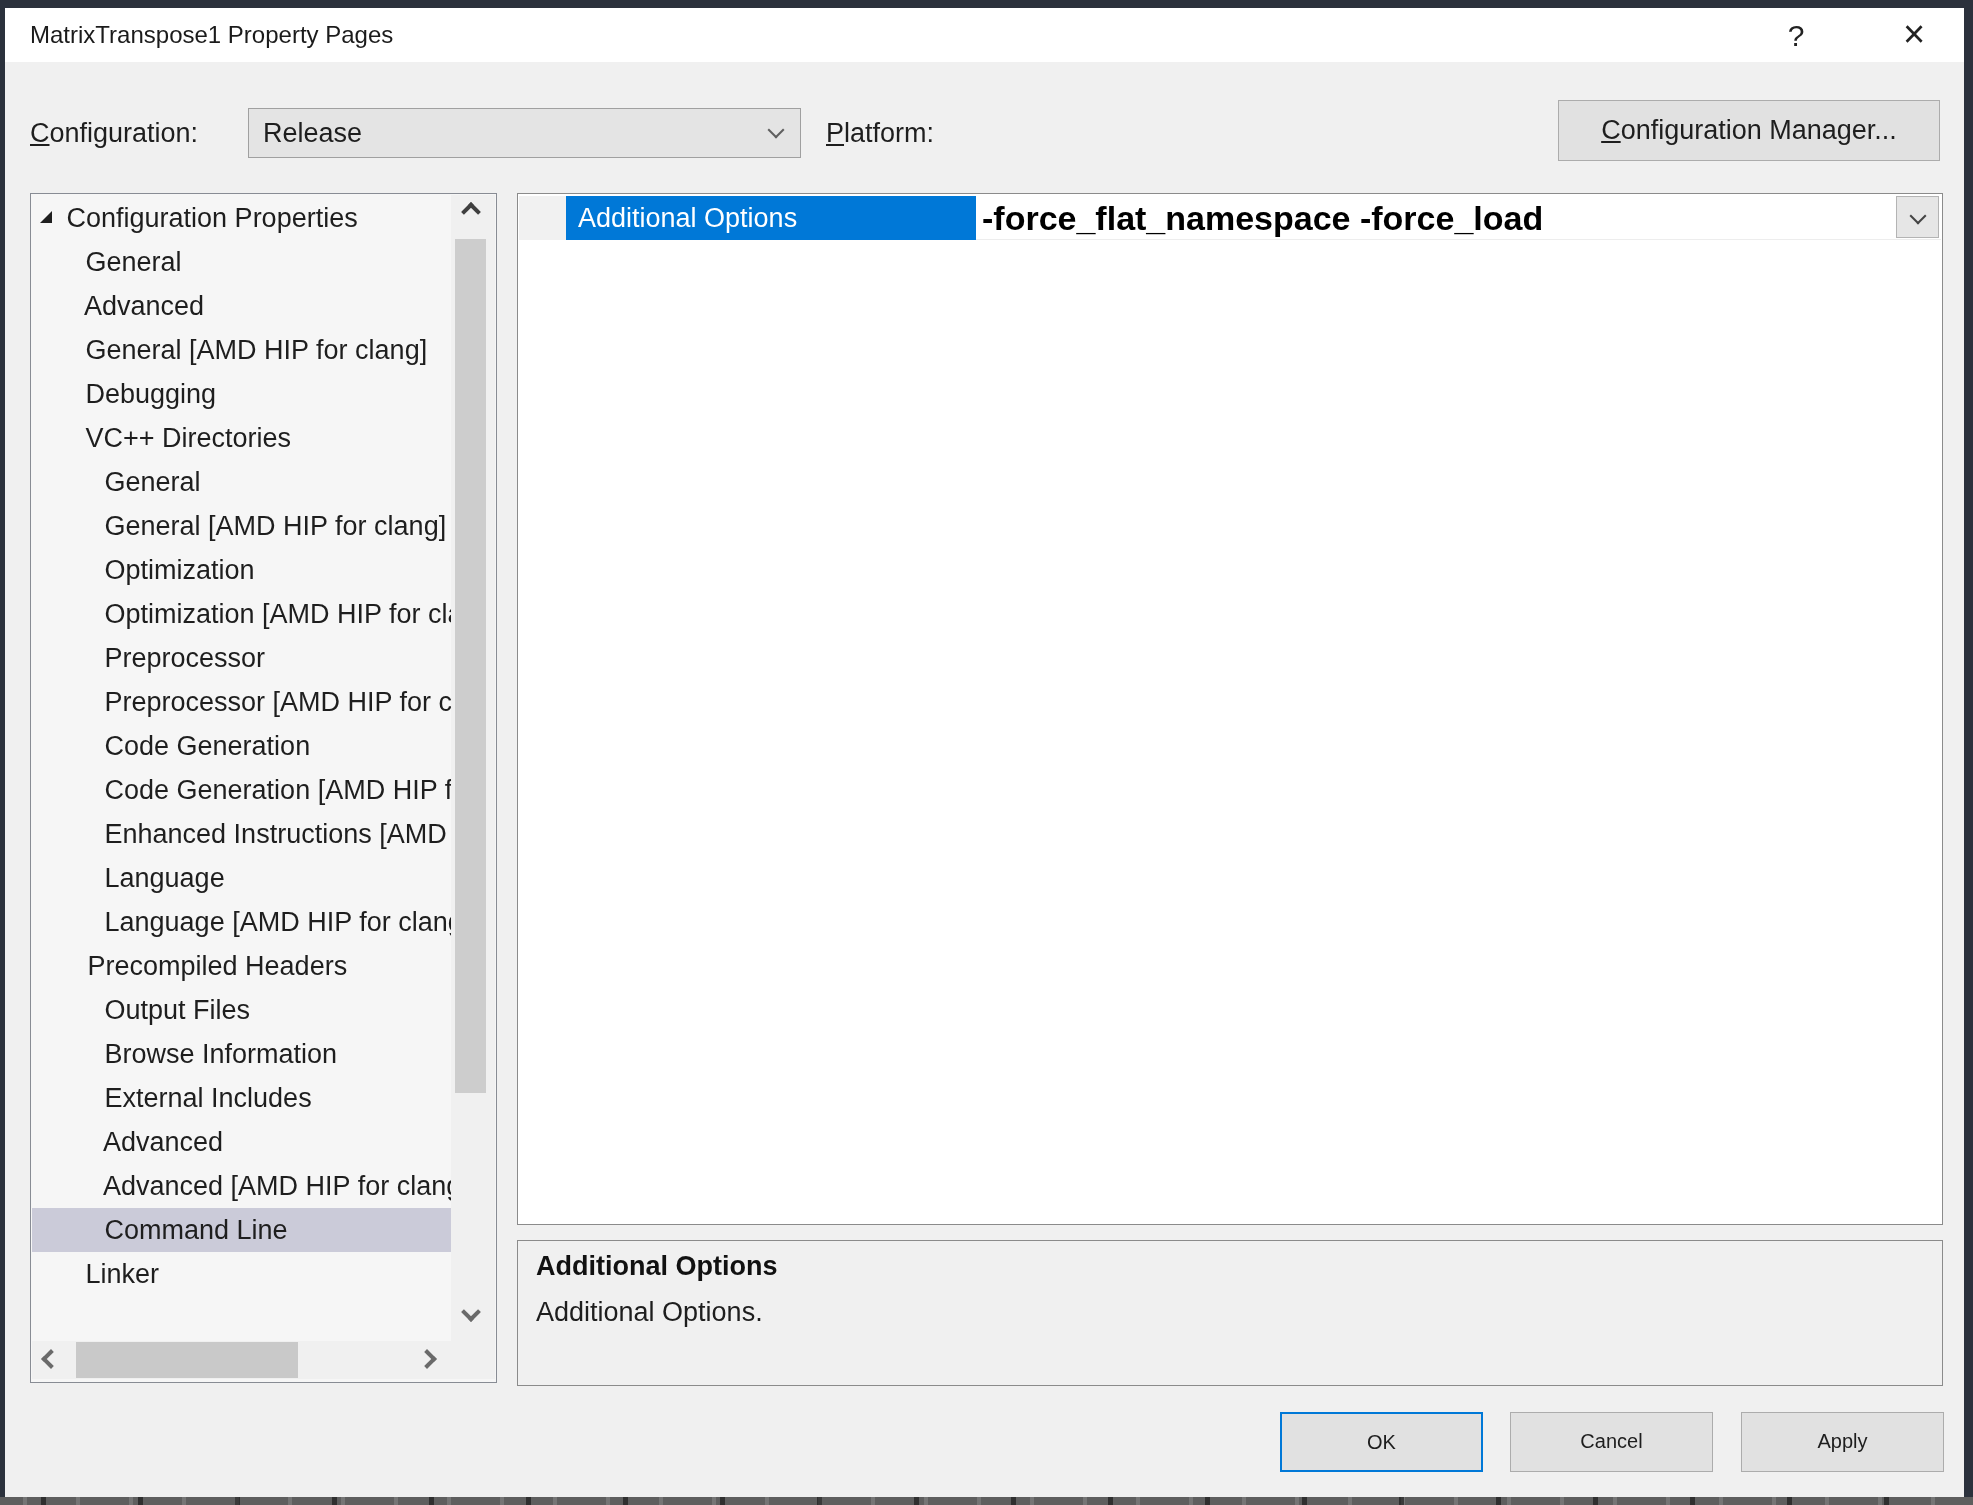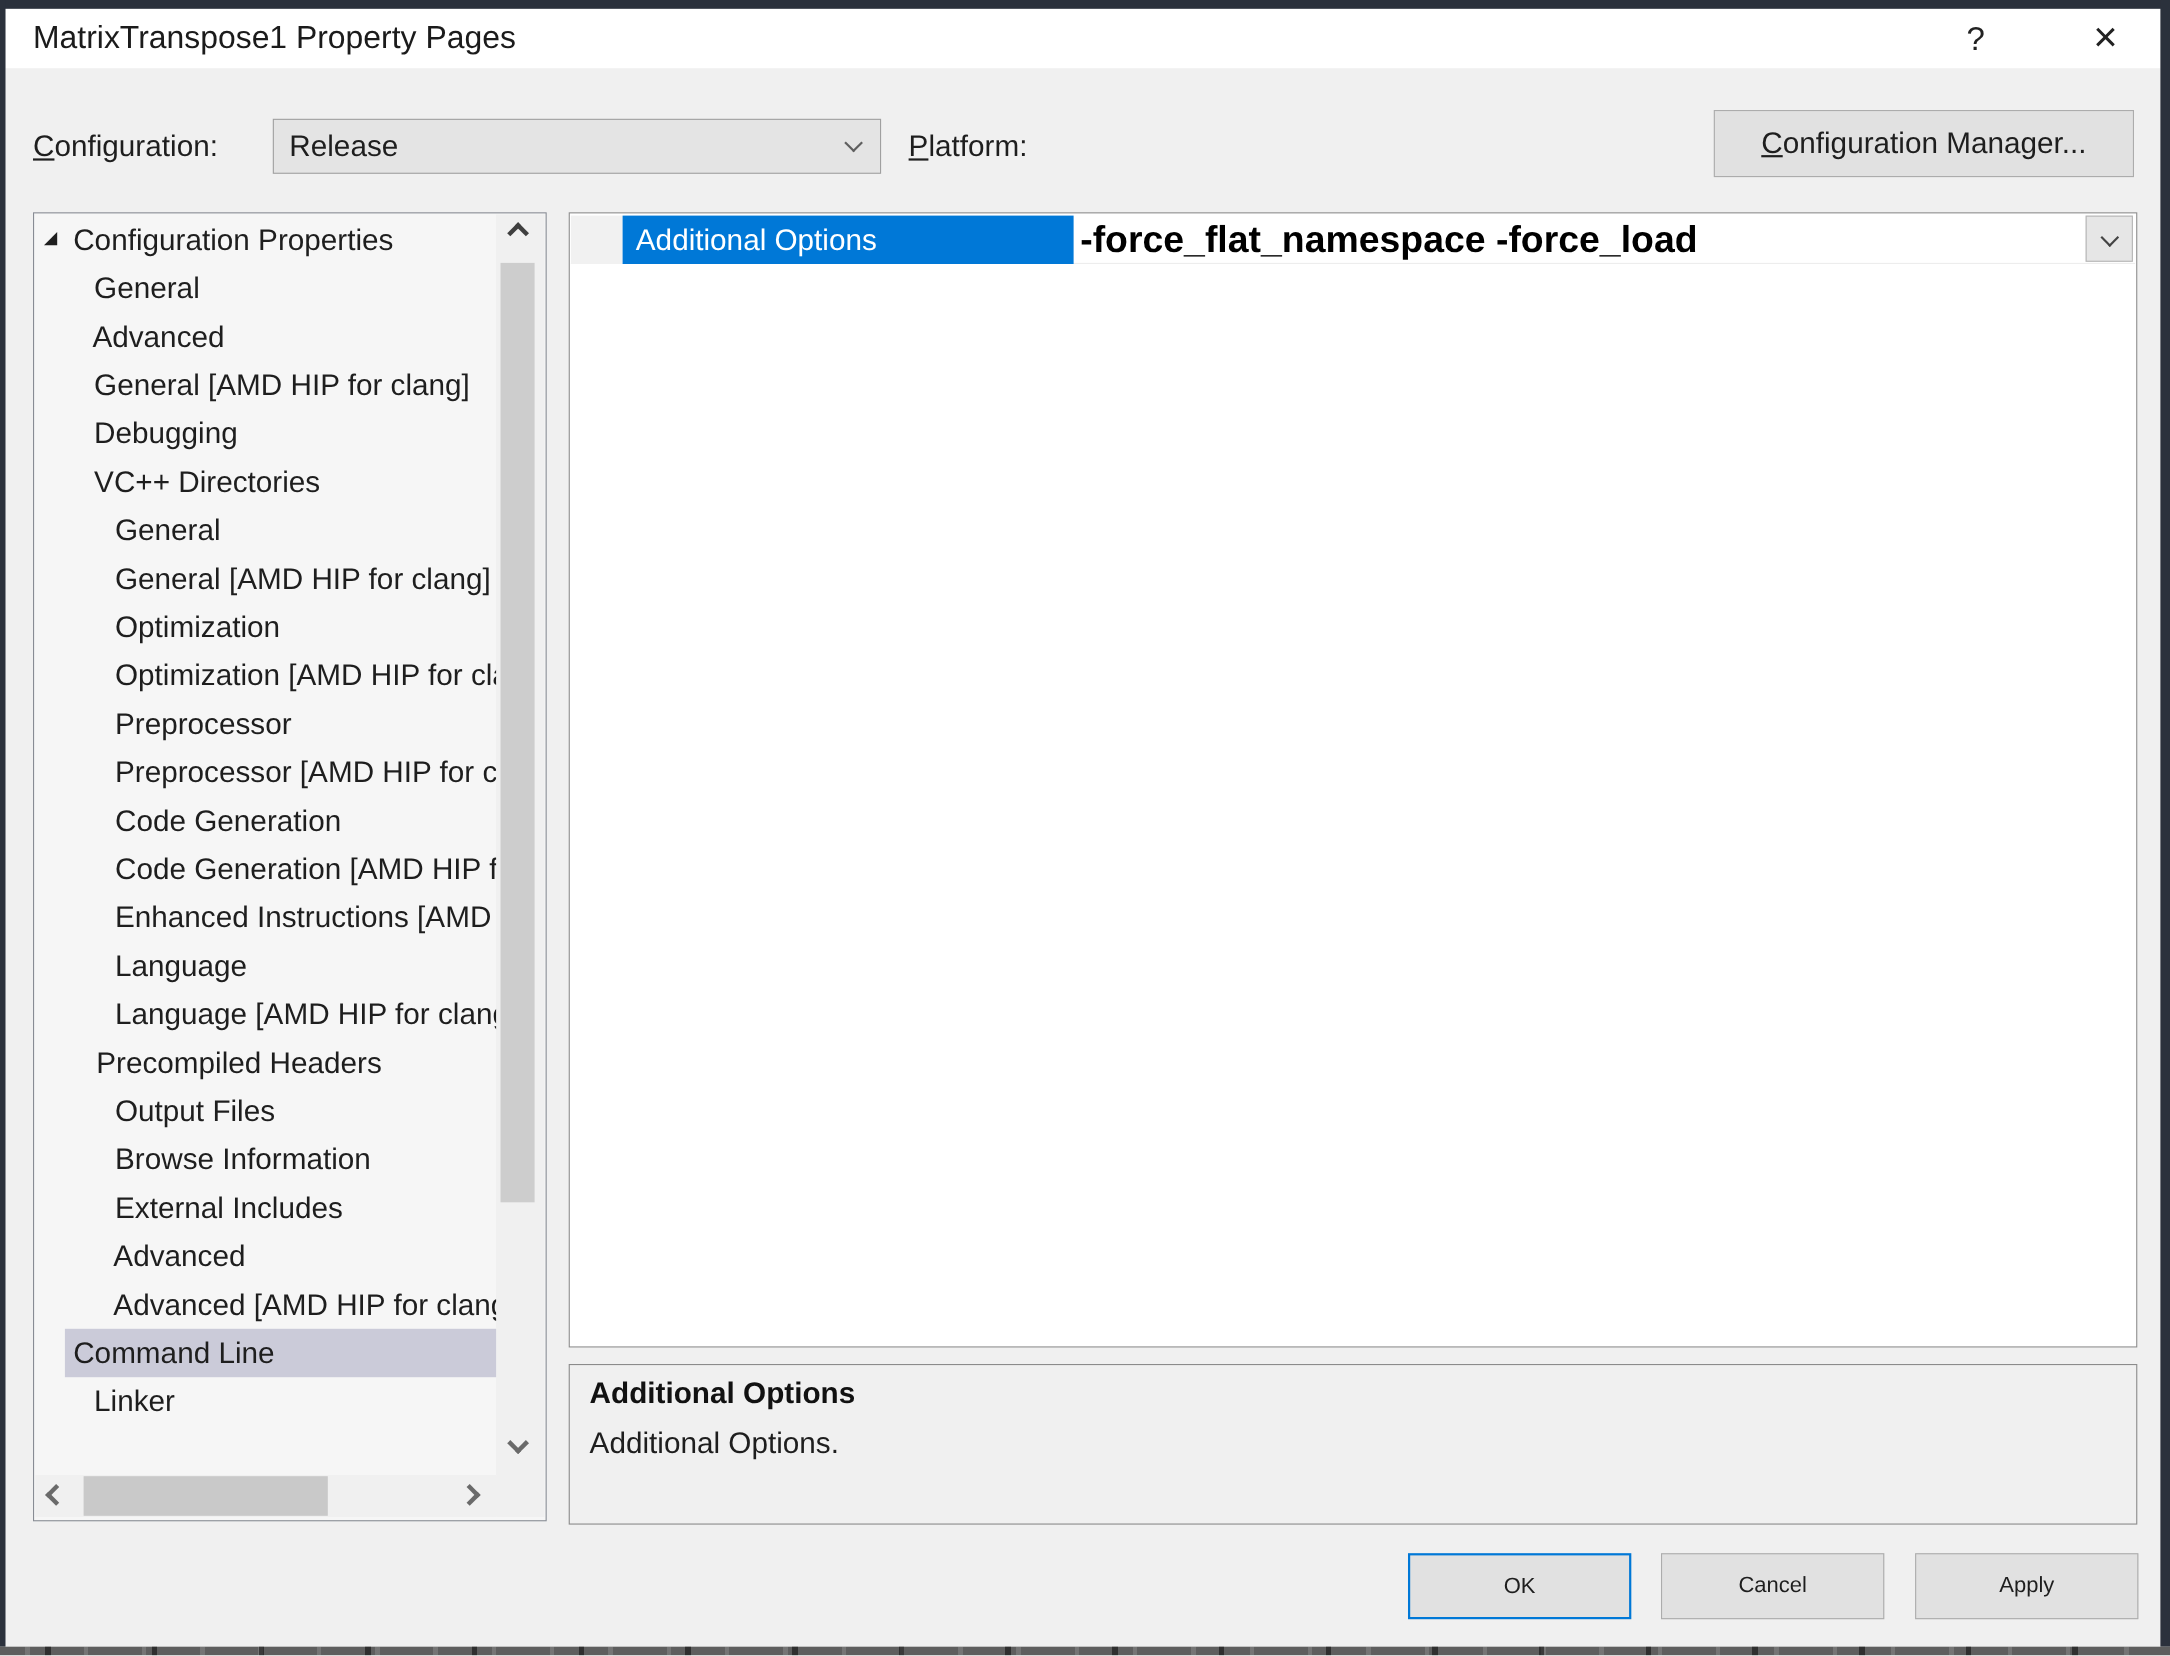--- a/index.html
+++ b/index.html
@@ -14,21 +14,21 @@
   .b-left  { position:absolute; left:0; top:0; width:5px; height:1497px; background:#2b313c; }
   .b-right { position:absolute; right:0; top:0; width:9px; height:1497px; background:#2b313c; }
   .bottom-band {
     position:absolute; left:0; top:1497px; width:1973px; height:8px;
     background:
       repeating-linear-gradient(90deg, transparent 0 41px, rgba(0,0,0,0.5) 41px 46px, transparent 46px 97px),
       repeating-linear-gradient(90deg, transparent 0 23px, rgba(255,255,255,0.14) 23px 27px, transparent 27px 53px),
       #5e5e5e;
   }
   .titlebar { position:absolute; left:5px; top:8px; width:1959px; height:54px; background:#ffffff; }
-  .title { position:absolute; left:25px; top:0; height:54px; line-height:54px; font-size:29px; color:#1b1b1b; }
+  .title { position:absolute; left:25px; top:0; height:54px; line-height:54px; font-size:24px; color:#1b1b1b; }
   .help-btn, .close-btn {
     position:absolute; top:5px; width:46px; height:46px; text-align:center;
     font-weight:300; color:#222; cursor:default;
   }
   .help-btn  { left:1768px; font-size:30px; line-height:46px; }
   .close-btn { left:1886px; font-size:38px; line-height:42px; }
 
   
   .tb-label { position:absolute; font-size:27px; line-height:36px; color:#1e1e1e; }
   .accel::first-letter { text-decoration:underline; }
@@ -293,21 +293,21 @@
     </span>
     <span class="tree-label">Advanced</span>
   </div>
         <div class="tree-row" style="padding-left: 65px;">
     <span class="tree-arrow">
       
       
     </span>
     <span class="tree-label">Advanced [AMD HIP for clang]</span>
   </div>
-        <div class="tree-row selected" style=" margin-left: 27px;">
+        <div class="tree-row selected" style="padding-left: 65px;">
     <span class="tree-arrow">
       
       
     </span>
     <span class="tree-label">Command Line</span>
   </div>
         <div class="tree-row" style="padding-left: 46px;">
     <span class="tree-arrow">
       
       

